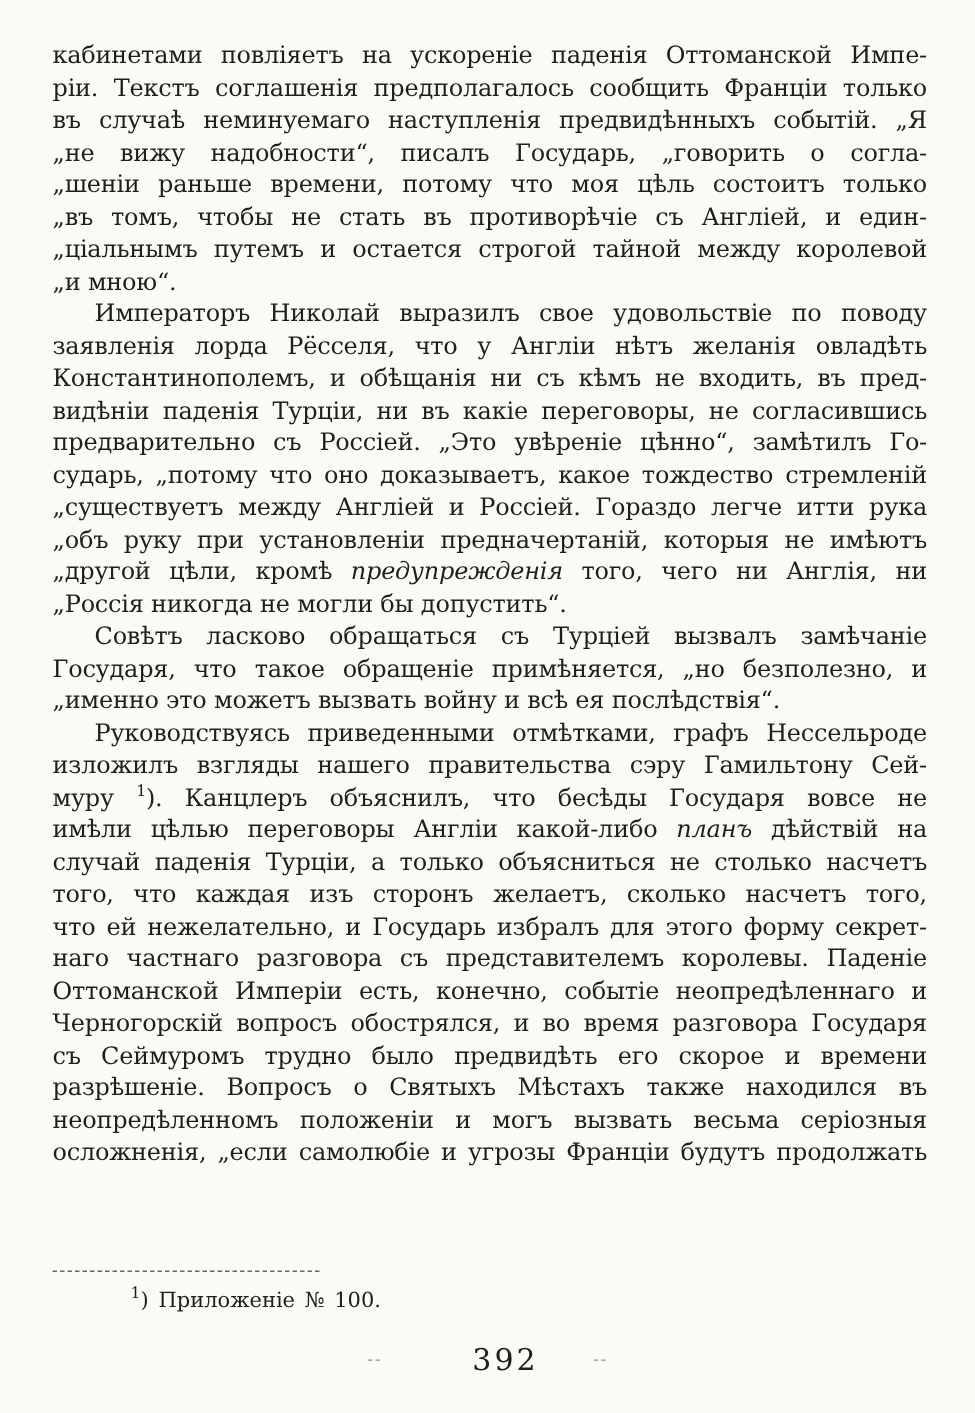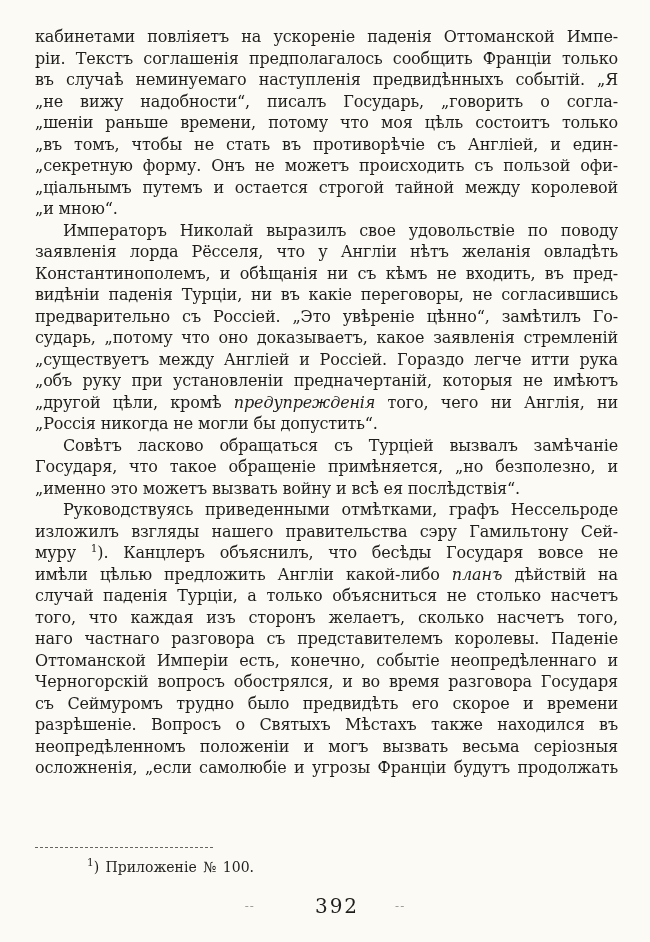--- a/index.html
+++ b/index.html
@@ -74,48 +74,48 @@
 <div class="page" style="background: rgb(251, 250, 245); color: rgb(31, 30, 28);">
 
   <div class="text-block">
       <div class="para">
         <div class="line"><span>кабинетами повліяетъ на ускореніе паденія Оттоманской Импе-</span></div>
         <div class="line"><span>ріи. Текстъ соглашенія предполагалось сообщить Франціи только</span></div>
         <div class="line"><span>въ случаѣ неминуемаго наступленія предвидѣнныхъ событій. „Я</span></div>
         <div class="line"><span>„не вижу надобности“, писалъ Государь, „говорить о согла-</span></div>
         <div class="line"><span>„шеніи раньше времени, потому что моя цѣль состоитъ только</span></div>
         <div class="line"><span>„въ томъ, чтобы не стать въ противорѣчіе съ Англіей, и един-</span></div>
-        <div class="line"><span>„секретную форму. Онъ не можетъ происходить съ пользой офи-</span></div>
         <div class="line"><span>„ціальнымъ путемъ и остается строгой тайной между королевой</span></div>
         <div class="line no-justify"><span>„и мною“.</span></div>
       </div>
       <div class="para indent">
         <div class="line"><span>Императоръ Николай выразилъ свое удовольствіе по поводу</span></div>
         <div class="line"><span>заявленія лорда Рёсселя, что у Англіи нѣтъ желанія овладѣть</span></div>
         <div class="line"><span>Константинополемъ, и обѣщанія ни съ кѣмъ не входить, въ пред-</span></div>
         <div class="line"><span>видѣніи паденія Турціи, ни въ какіе переговоры, не согласившись</span></div>
         <div class="line"><span>предварительно съ Россіей. „Это увѣреніе цѣнно“, замѣтилъ Го-</span></div>
-        <div class="line"><span>сударь, „потому что оно доказываетъ, какое заявленія стремленій</span></div>
+        <div class="line"><span>сударь, „потому что оно доказываетъ, какое тождество стремленій</span></div>
         <div class="line"><span>„существуетъ между Англіей и Россіей. Гораздо легче итти рука</span></div>
         <div class="line"><span>„объ руку при установленіи предначертаній, которыя не имѣютъ</span></div>
         <div class="line"><span>„другой цѣли, кромѣ </span><em>предупрежденія</em><span> того, чего ни Англія, ни</span></div>
         <div class="line no-justify"><span>„Россія никогда не могли бы допустить“.</span></div>
       </div>
       <div class="para indent">
         <div class="line"><span>Совѣтъ ласково обращаться съ Турціей вызвалъ замѣчаніе</span></div>
         <div class="line"><span>Государя, что такое обращеніе примѣняется, „но безполезно, и</span></div>
         <div class="line no-justify"><span>„именно это можетъ вызвать войну и всѣ ея послѣдствія“.</span></div>
       </div>
       <div class="para indent">
         <div class="line"><span>Руководствуясь приведенными отмѣтками, графъ Нессельроде</span></div>
         <div class="line"><span>изложилъ взгляды нашего правительства сэру Гамильтону Сей-</span></div>
         <div class="line"><span>муру </span><sup>1</sup><span>). Канцлеръ объяснилъ, что бесѣды Государя вовсе не</span></div>
-        <div class="line"><span>имѣли цѣлью предложить Англіи какой-либо </span><em>планъ</em><span> дѣйствій на</span></div>
+        <div class="line"><span>имѣли цѣлью переговоры Англіи какой-либо </span><em>планъ</em><span> дѣйствій на</span></div>
         <div class="line"><span>случай паденія Турціи, а только объясниться не столько насчетъ</span></div>
         <div class="line"><span>того, что каждая изъ сторонъ желаетъ, сколько насчетъ того,</span></div>
+        <div class="line"><span>что ей нежелательно, и Государь избралъ для этого форму секрет-</span></div>
         <div class="line"><span>наго частнаго разговора съ представителемъ королевы. Паденіе</span></div>
         <div class="line"><span>Оттоманской Имперіи есть, конечно, событіе неопредѣленнаго и</span></div>
         <div class="line"><span>Черногорскій вопросъ обострялся, и во время разговора Государя</span></div>
         <div class="line"><span>съ Сеймуромъ трудно было предвидѣть его скорое и времени</span></div>
         <div class="line"><span>разрѣшеніе. Вопросъ о Святыхъ Мѣстахъ также находился въ</span></div>
         <div class="line"><span>неопредѣленномъ положеніи и могъ вызвать весьма серіозныя</span></div>
         <div class="line"><span>осложненія, „если самолюбіе и угрозы Франціи будутъ продолжать</span></div>
       </div>
     </div>
 

